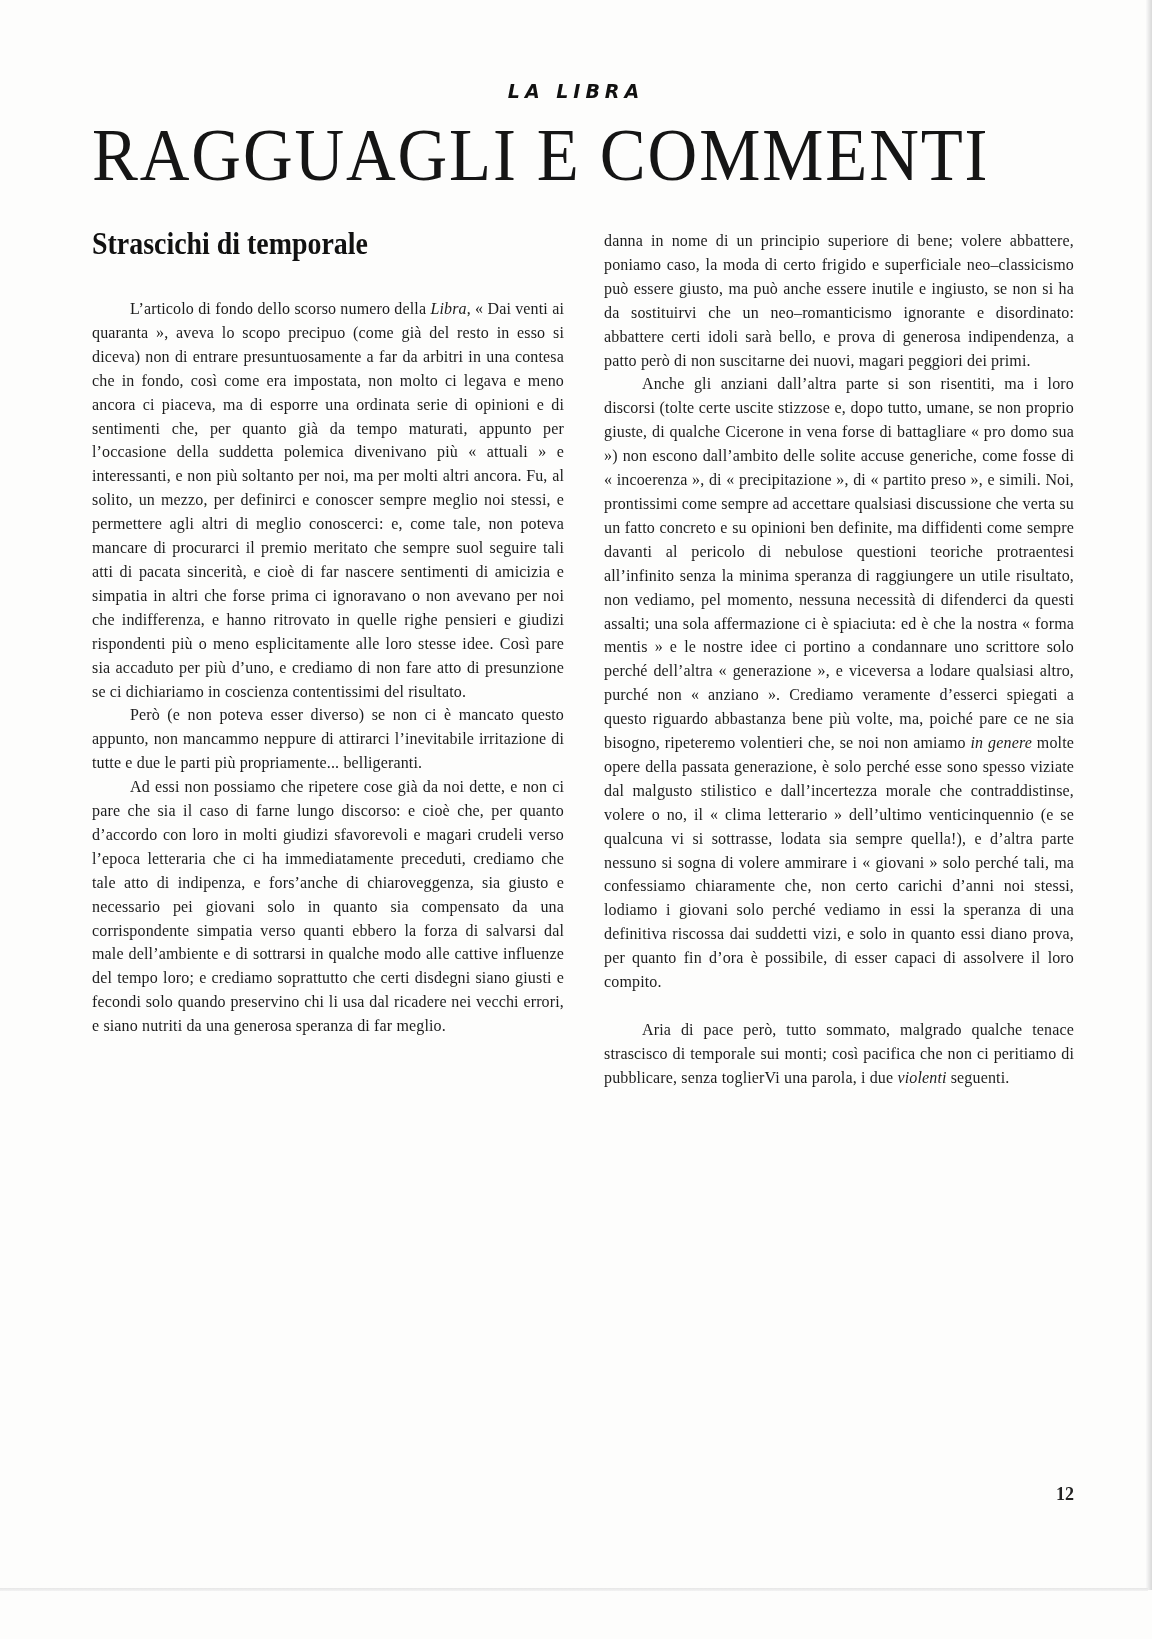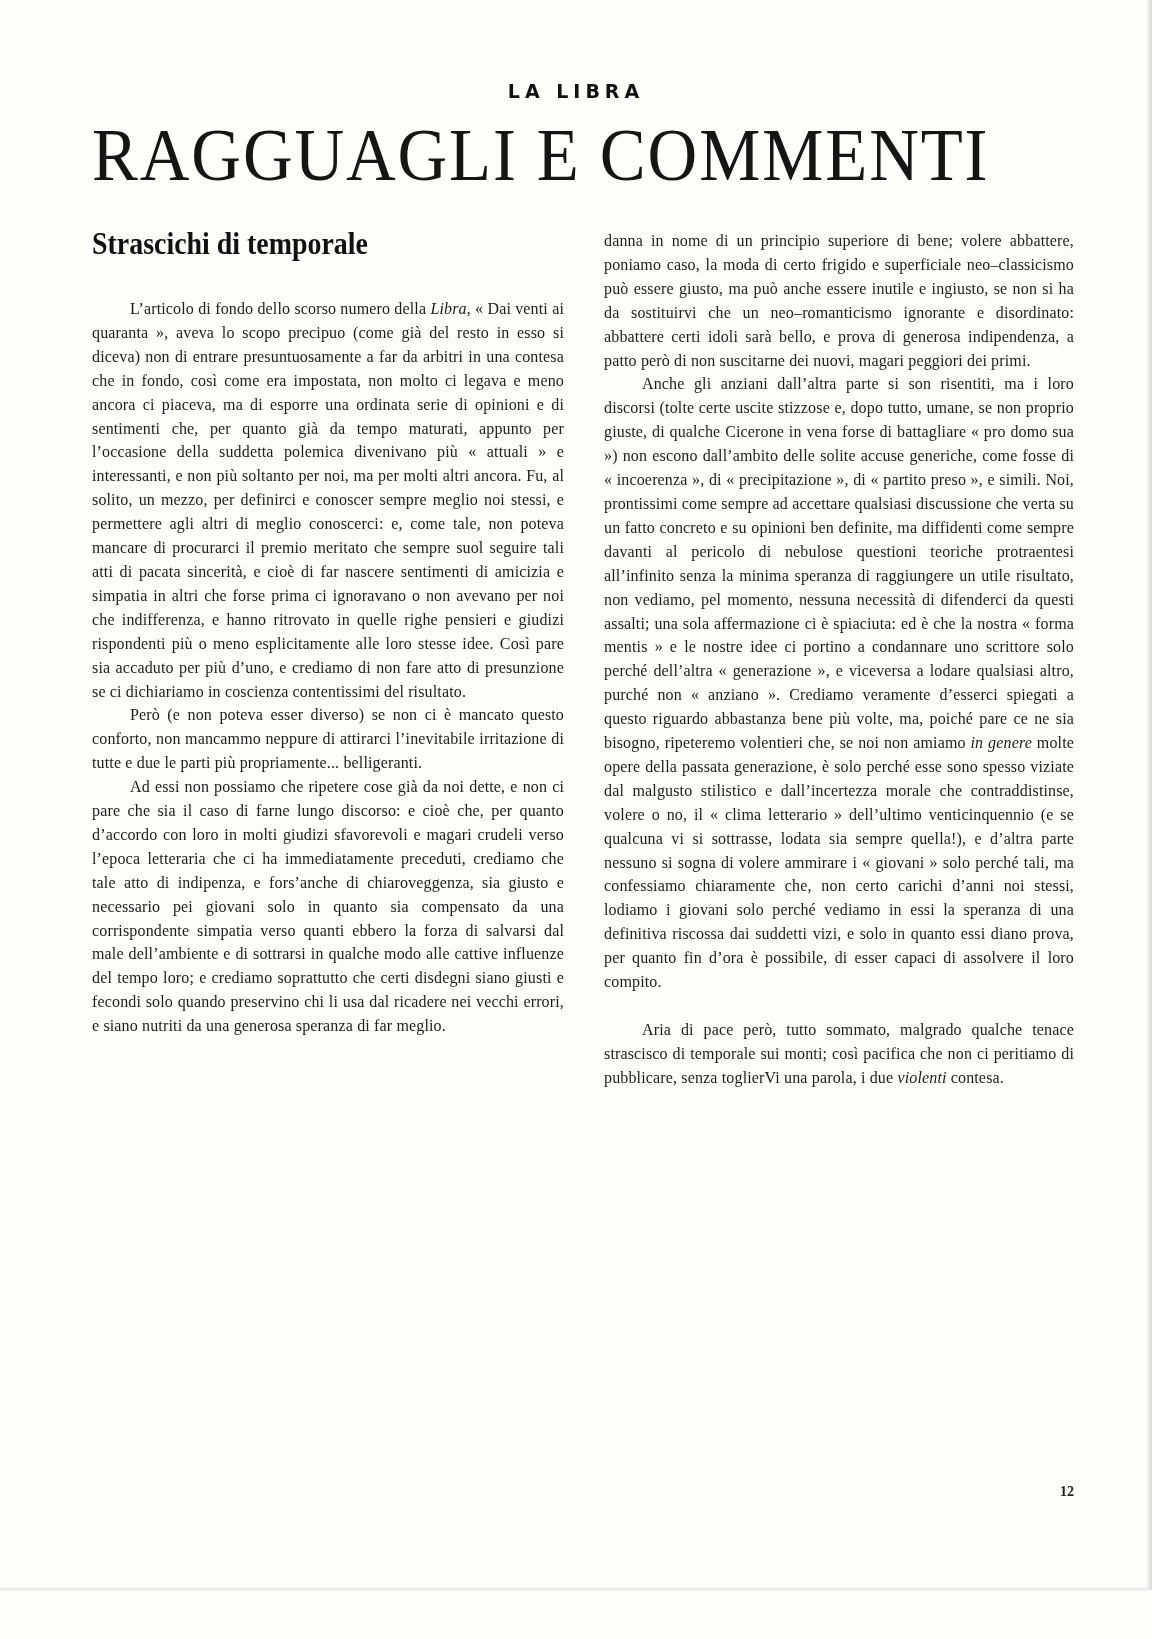--- a/index.html
+++ b/index.html
@@ -10,21 +10,21 @@
   .page-edge-right {
     position:absolute; top:0; right:0; width:6px; height:1590px;
     background:linear-gradient(90deg,#fafafa,#d9d9d9);
   }
   .page-edge-bottom {
     position:absolute; left:0; top:1588px; width:1148px; height:3px;
     background:linear-gradient(180deg,#e6e6e6,#f3f3f3);
   }
   .masthead {
     position:absolute; top:80px; left:0; width:1152px; text-align:center;
-    font-family:"DejaVu Sans", sans-serif; font-weight:bold; 
+    font-family:"DejaVu Sans", sans-serif; font-weight:bold; font-style:italic;
     font-size:19px; letter-spacing:5px; color:#111;
   }
   .page-title {
     position:absolute; top:110px; left:92px; width:980px; margin:0;
     font-family:"Liberation Serif", serif; font-weight:normal;
     font-size:74px; letter-spacing:2px; line-height:90px; color:#151515;
     transform:scaleX(0.93); transform-origin:left top; white-space:nowrap;
   }
   .section-heading {
     position:absolute; top:222px; left:92px; margin:0;
@@ -39,40 +39,40 @@
   }
   .col-left { left:92px; top:297px; }
   .col-right { left:604px; top:229px; width:470px; }
   .column p { margin:0; text-indent:0; }
   .column p.indent { text-indent:38px; }
   .column p.gap { margin-top:23.9px; }
   .column p.cont { text-indent:0; }
   .column em { font-style:italic; }
   .page-number {
     position:absolute; top:1484px; left:1050px; width:24px; text-align:right;
-    font-family:"Liberation Serif", serif; font-weight:bold; font-size:14px; color:#222;
+    font-family:"Liberation Serif", serif; font-weight:bold; font-size:18px; color:#222;
   }
 </style>
 </head>
 <body>
 
 <div class="page-edge-right"></div>
 <div class="page-edge-bottom"></div>
 
 <div class="masthead">LA LIBRA</div>
 
 <h1 class="page-title">RAGGUAGLI E COMMENTI</h1>
 
 <h2 class="section-heading">Strascichi di temporale</h2>
 
 <div class="column col-left">
   <p class="indent"><span>L’articolo di fondo dello scorso numero della </span><em>Libra</em><span>, « Dai venti ai quaranta », aveva lo scopo precipuo (come già del resto in esso si diceva) non di entrare presuntuosamente a far da arbitri in una contesa che in fondo, così come era impostata, non molto ci legava e meno ancora ci piaceva, ma di esporre una ordinata serie di opinioni e di sentimenti che, per quanto già da tempo maturati, appunto per l’occasione della suddetta polemica divenivano più « attuali » e interessanti, e non più soltanto per noi, ma per molti altri ancora. Fu, al solito, un mezzo, per definirci e conoscer sempre meglio noi stessi, e permettere agli altri di meglio conoscerci: e, come tale, non poteva mancare di procurarci il premio meritato che sempre suol seguire tali atti di pacata sincerità, e cioè di far nascere sentimenti di amicizia e simpatia in altri che forse prima ci ignoravano o non avevano per noi che indifferenza, e hanno ritrovato in quelle righe pensieri e giudizi rispondenti più o meno esplicitamente alle loro stesse idee. Così pare sia accaduto per più d’uno, e crediamo di non fare atto di presunzione se ci dichiariamo in coscienza contentissimi del risultato.</span></p>
-  <p class="indent">Però (e non poteva esser diverso) se non ci è mancato questo conforto, non mancammo neppure di attirarci l’inevitabile irritazione di tutte e due le parti più propriamente... belligeranti.</p>
+  <p class="indent">Però (e non poteva esser diverso) se non ci è mancato questo appunto, non mancammo neppure di attirarci l’inevitabile irritazione di tutte e due le parti più propriamente... belligeranti.</p>
   <p class="indent">Ad essi non possiamo che ripetere cose già da noi dette, e non ci pare che sia il caso di farne lungo discorso: e cioè che, per quanto d’accordo con loro in molti giudizi sfavorevoli e magari crudeli verso l’epoca letteraria che ci ha immediatamente preceduti, crediamo che tale atto di indipenza, e fors’anche di chiaroveggenza, sia giusto e necessario pei giovani solo in quanto sia compensato da una corrispondente simpatia verso quanti ebbero la forza di salvarsi dal male dell’ambiente e di sottrarsi in qualche modo alle cattive influenze del tempo loro; e crediamo soprattutto che certi disdegni siano giusti e fecondi solo quando preservino chi li usa dal ricadere nei vecchi errori, e siano nutriti da una generosa speranza di far meglio.</p>
 </div>
 
 <div class="column col-right">
   <p class="cont">danna in nome di un principio superiore di bene; volere abbattere, poniamo caso, la moda di certo frigido e superficiale neo–classicismo può essere giusto, ma può anche essere inutile e ingiusto, se non si ha da sostituirvi che un neo–romanticismo ignorante e disordinato: abbattere certi idoli sarà bello, e prova di generosa indipendenza, a patto però di non suscitarne dei nuovi, magari peggiori dei primi.</p>
   <p class="indent"><span>Anche gli anziani dall’altra parte si son risentiti, ma i loro discorsi (tolte certe uscite stizzose e, dopo tutto, umane, se non proprio giuste, di qualche Cicerone in vena forse di battagliare « pro domo sua ») non escono dall’ambito delle solite accuse generiche, come fosse di « incoerenza », di « precipitazione », di « partito preso », e simili. Noi, prontissimi come sempre ad accettare qualsiasi discussione che verta su un fatto concreto e su opinioni ben definite, ma diffidenti come sempre davanti al pericolo di nebulose questioni teoriche protraentesi all’infinito senza la minima speranza di raggiungere un utile risultato, non vediamo, pel momento, nessuna necessità di difenderci da questi assalti; una sola affermazione ci è spiaciuta: ed è che la nostra « forma mentis » e le nostre idee ci portino a condannare uno scrittore solo perché dell’altra « generazione », e viceversa a lodare qualsiasi altro, purché non « anziano ». Crediamo veramente d’esserci spiegati a questo riguardo abbastanza bene più volte, ma, poiché pare ce ne sia bisogno, ripeteremo volentieri che, se noi non amiamo </span><em>in genere</em><span> molte opere della passata generazione, è solo perché esse sono spesso viziate dal malgusto stilistico e dall’incertezza morale che contraddistinse, volere o no, il « clima letterario » dell’ultimo venticinquennio (e se qualcuna vi si sottrasse, lodata sia sempre quella!), e d’altra parte nessuno si sogna di volere ammirare i « giovani » solo perché tali, ma confessiamo chiaramente che, non certo carichi d’anni noi stessi, lodiamo i giovani solo perché vediamo in essi la speranza di una definitiva riscossa dai suddetti vizi, e solo in quanto essi diano prova, per quanto fin d’ora è possibile, di esser capaci di assolvere il loro compito.</span></p>
-  <p class="indent gap"><span>Aria di pace però, tutto sommato, malgrado qualche tenace strascisco di temporale sui monti; così pacifica che non ci peritiamo di pubblicare, senza toglierVi una parola, i due </span><em>violenti</em><span> contesa.</span></p>
+  <p class="indent gap"><span>Aria di pace però, tutto sommato, malgrado qualche tenace strascisco di temporale sui monti; così pacifica che non ci peritiamo di pubblicare, senza toglierVi una parola, i due </span><em>violenti</em><span> seguenti.</span></p>
 </div>
 
 <div class="page-number">12</div>
 
 </body></html>

